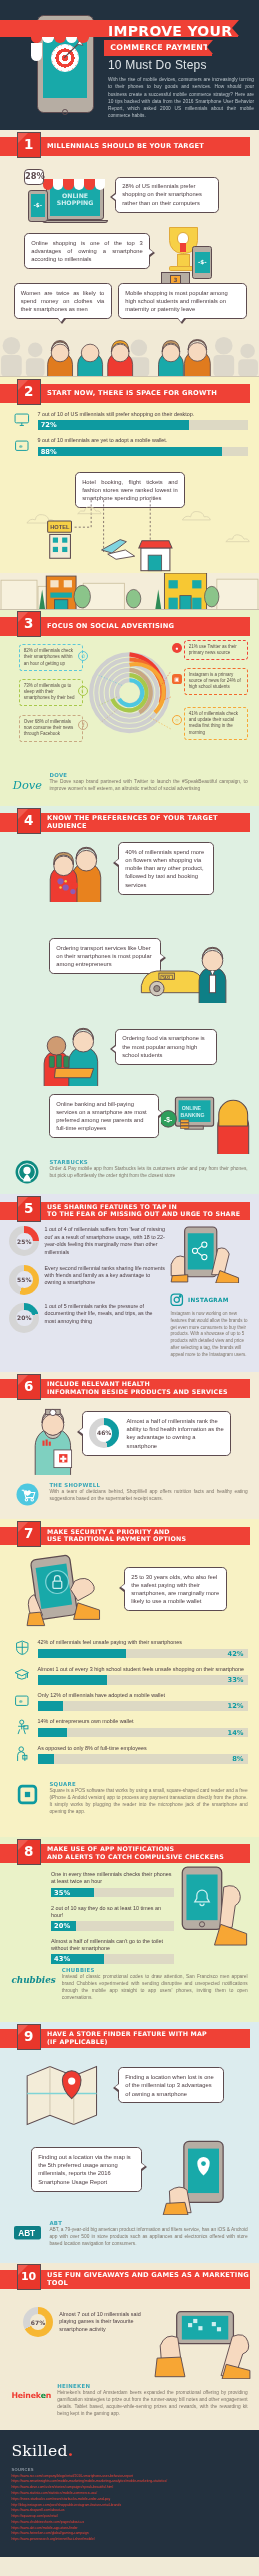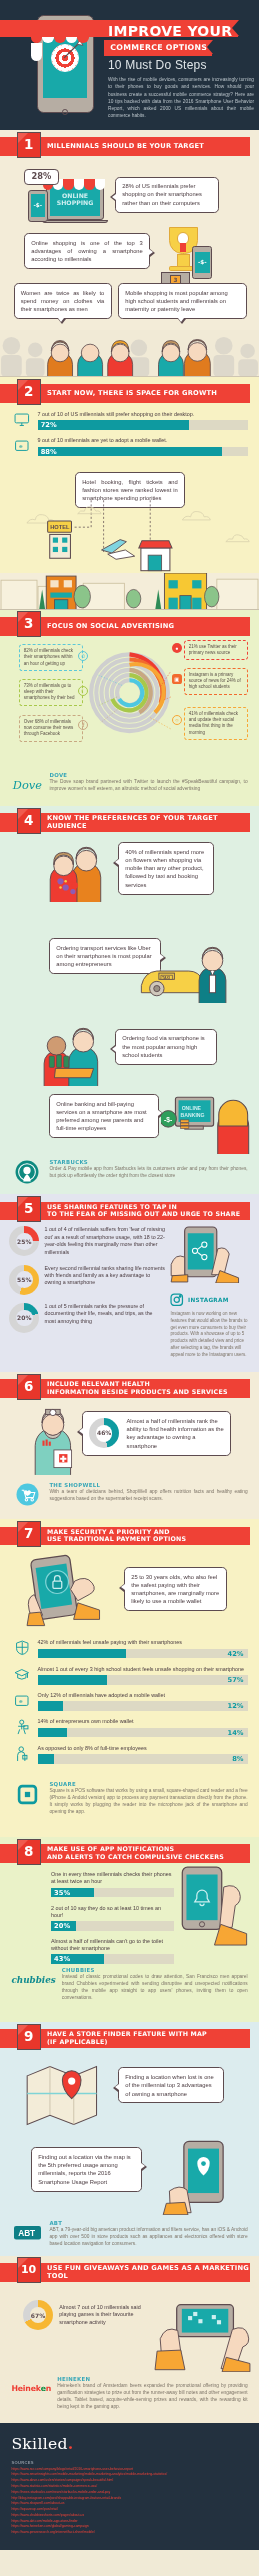--- a/index.html
+++ b/index.html
@@ -187,21 +187,21 @@
           <i></i>
           <i></i>
           <i></i>
       </div>
     </div>
 
     <div class="ribbon-top">
       <span class="txt">IMPROVE YOUR MOBILE</span>
     </div>
     <div class="ribbon-sub">
-      <span class="txt">COMMERCE OPTIONS</span>
+      <span class="txt">COMMERCE PAYMENT</span>
     </div>
     <h2>10 Must Do Steps</h2>
     <p>With the rise of mobile devices, consumers are increasingly turning to their phones to buy goods and services. How should your business create a successful mobile commerce strategy? Here are 10 tips backed with data from the 2016 Smartphone User Behavior Report, which asked 2000 US millennials about their mobile commerce habits.</p>
   </div>
 
   <div class="band cream">
     <div class="sec-head">
       <div class="bar"></div>
       <div class="num">1</div>
       <div class="title">MILLENNIALS SHOULD BE YOUR TARGET</div>
@@ -221,21 +221,21 @@
           <i style="display:block;float:left;width:10.4px;height:11.4px;border-radius:0 0 5.2px 5.2px;background:#fff;"></i>
           <i style="display:block;float:left;width:10.4px;height:11.4px;border-radius:0 0 5.2px 5.2px;background:#ef4136;"></i>
           <i style="display:block;float:left;width:10.4px;height:11.4px;border-radius:0 0 5.2px 5.2px;background:#fff;"></i>
           <i style="display:block;float:left;width:10.4px;height:11.4px;border-radius:0 0 5.2px 5.2px;background:#ef4136;"></i>
           <i style="display:block;float:left;width:10.4px;height:11.4px;border-radius:0 0 5.2px 5.2px;background:#fff;"></i>
         </div>
 
         <div style="position:absolute;left:1px;top:18.7px;width:19.7px;height:32px;background:#b6ada3;border:1.3px solid #5d4b4f;border-radius:3.1px;"></div>
         <div style="position:absolute;left:3.6px;top:23px;width:14.5px;height:23px;background:#18a9a9;color:#fff;font-family:'DejaVu Sans',sans-serif;font-weight:bold;font-size:5.7px;text-align:center;line-height:23px;">-$-</div>
 
-        <div style="position:absolute;left:-3.1px;top:-2.1px;width:35px;height:15.6px;background:#fff;border:1.3px solid #5d4b4f;border-radius:4.1px;color:#5d4b4f;font-family:'DejaVu Sans',sans-serif;font-weight:bold;font-size:8.3px;text-align:center;line-height:13.5px;">28%</div>
+        <div style="position:absolute;left:-3.1px;top:-2.1px;width:20px;height:15.6px;background:#fff;border:1.3px solid #5d4b4f;border-radius:4.1px;color:#5d4b4f;font-family:'DejaVu Sans',sans-serif;font-weight:bold;font-size:8.3px;text-align:center;line-height:13.5px;">28%</div>
       </div>
 
       <div class="bubble" style="position:absolute;left:115px;top:14.5px;width:104px;">
         <span class="tailL"></span>
         <span>28% of US millennials prefer shopping on their smartphones rather than on their computers</span>
       </div>
     </div>
 
     <div style="position:relative;height:58px;">
       <div class="bubble just" style="position:absolute;left:24px;top:9.3px;width:126px;">
@@ -789,21 +789,21 @@
           <svg width="15.6" height="13.5" viewBox="0 0 30 26" fill="none" stroke="#0e9aa0" stroke-width="1.8">
               <path d="M2 9 L15 3 L28 9 L15 15z"></path>
               <path d="M7 12 v7 q8 5 16 0 v-7"></path>
               <path d="M26 10 v9"></path>
             </svg>
         </div>
         <div style="flex:1;">
           <div class="pbar-label">Almost 1 out of every 3 high school student feels unsafe shopping on their smartphone</div>
           <div class="pbar">
               <div class="fill" style="width:33%;"></div>
-            <span class="valR">57%</span>
+            <span class="valR">33%</span>
             </div>
         </div>
       </div>
       <div class="icon-row pbar-row">
         <div class="ic">
           <svg width="15.6" height="13.5" viewBox="0 0 30 26" fill="none" stroke="#0e9aa0" stroke-width="1.8">
               <rect x="3" y="4" width="24" height="18" rx="2.5"></rect>
               <text x="10" y="18" font-size="12" fill="#0e9aa0" stroke="none" font-family="Liberation Sans">e</text>
             </svg>
         </div>
@@ -959,21 +959,21 @@
       <svg style="position:absolute;right:9.3px;top:0;" width="93" height="78" viewBox="0 0 180 150">
         <rect x="52" y="8" width="76" height="118" rx="10" fill="#b6ada3" stroke="#5d4b4f" stroke-width="2.4"></rect>
         <rect x="60" y="22" width="60" height="86" fill="#18a9a9"></rect>
         <path d="M78 50 a12 12 0 0 1 24 0 q0 14 -12 24 q-12 -10 -12 -24z" fill="#fff"></path>
         <circle cx="90" cy="51" r="4.6" fill="#18a9a9"></circle>
         <path d="M24 104 q20 -14 34 -2 l8 44 h-40z" fill="#f6d9bf" stroke="#5d4b4f" stroke-width="1.8"></path>
         <path d="M18 128 l-6 22 h48 l-6 -24z" fill="#f7a634" stroke="#5d4b4f" stroke-width="1.8"></path>
       </svg>
     </div>
 
-    <div class="brand" style="padding-bottom:8px;">
+    <div class="brand" style="padding-bottom:15px;">
       <div class="logo">
         <svg width="27" height="15.6" viewBox="0 0 52 30">
             <rect x="0" y="2" width="52" height="26" rx="4" fill="#0e7f86"></rect>
             <text x="8" y="22" font-size="16" font-weight="bold" fill="#fff" font-family="Liberation Sans">ABT</text>
           </svg>
       </div>
       <div>
         <div class="bt">ABT</div>
         <div class="bd">ABT, a 79-year-old big american product information and filters service, has an iOS &amp; Android app with over 500 in store products such as appliances and electronics offered with store based location navigation for consumers.</div>
       </div>

